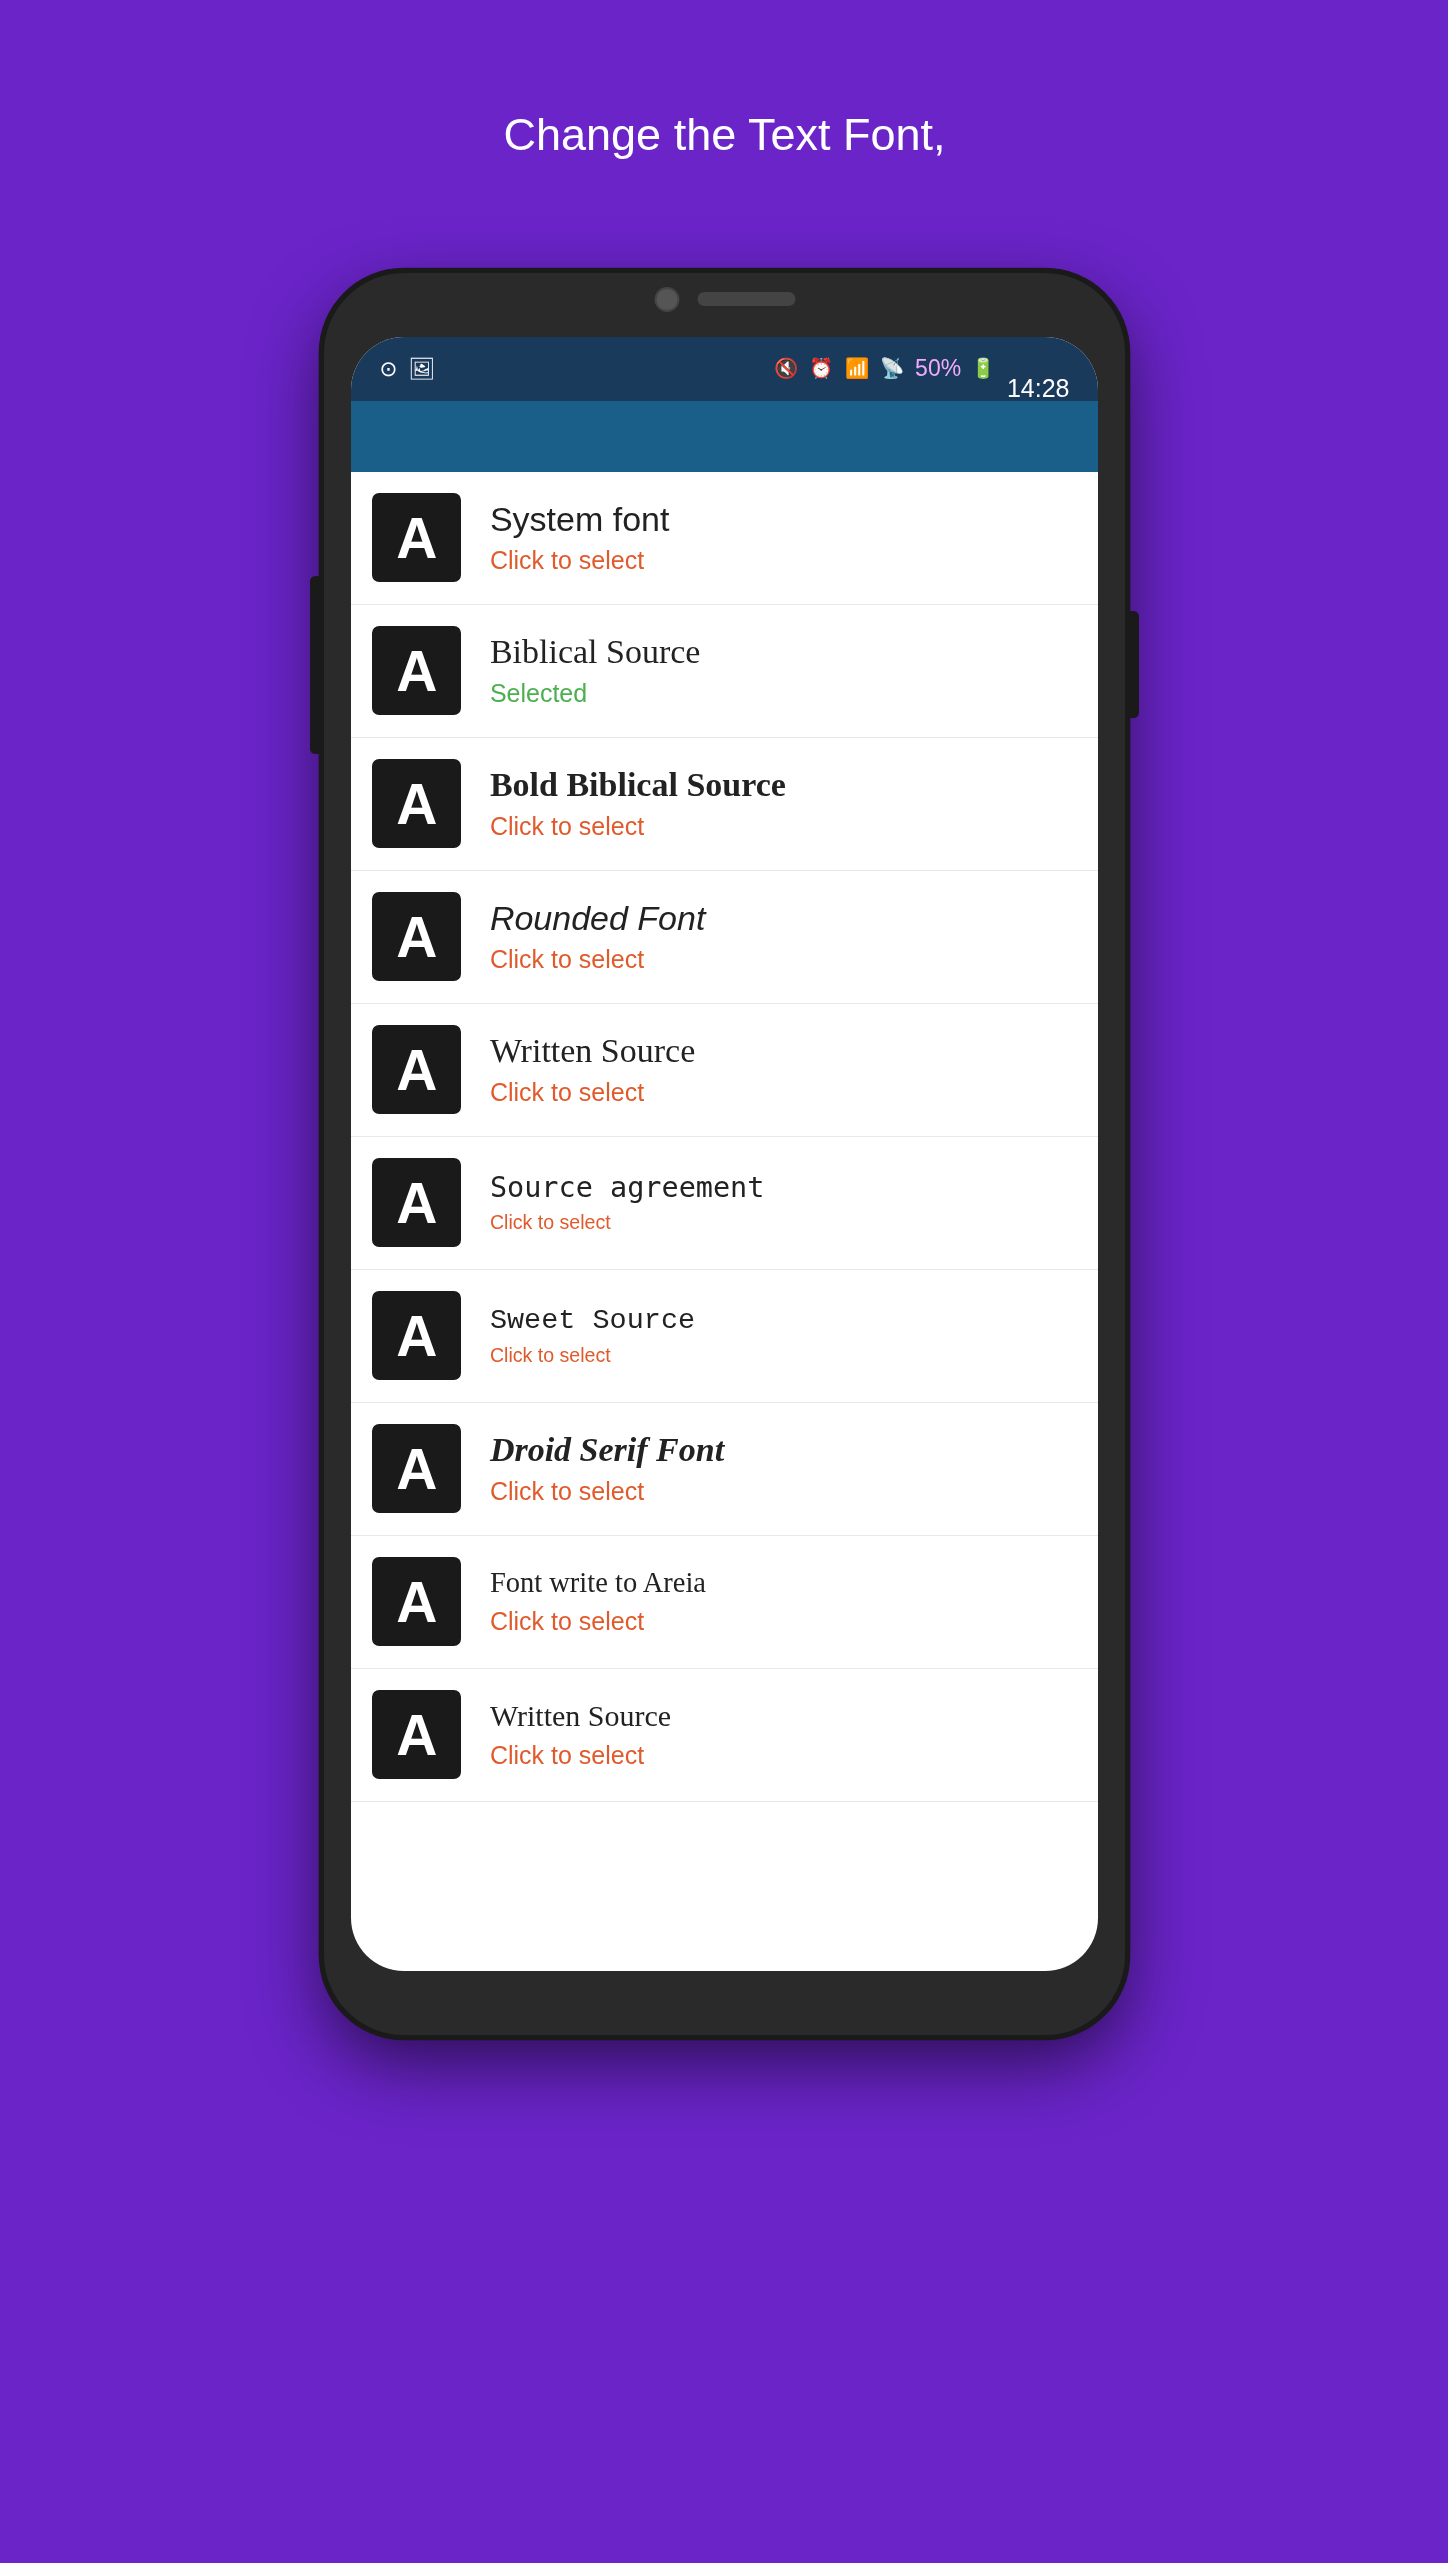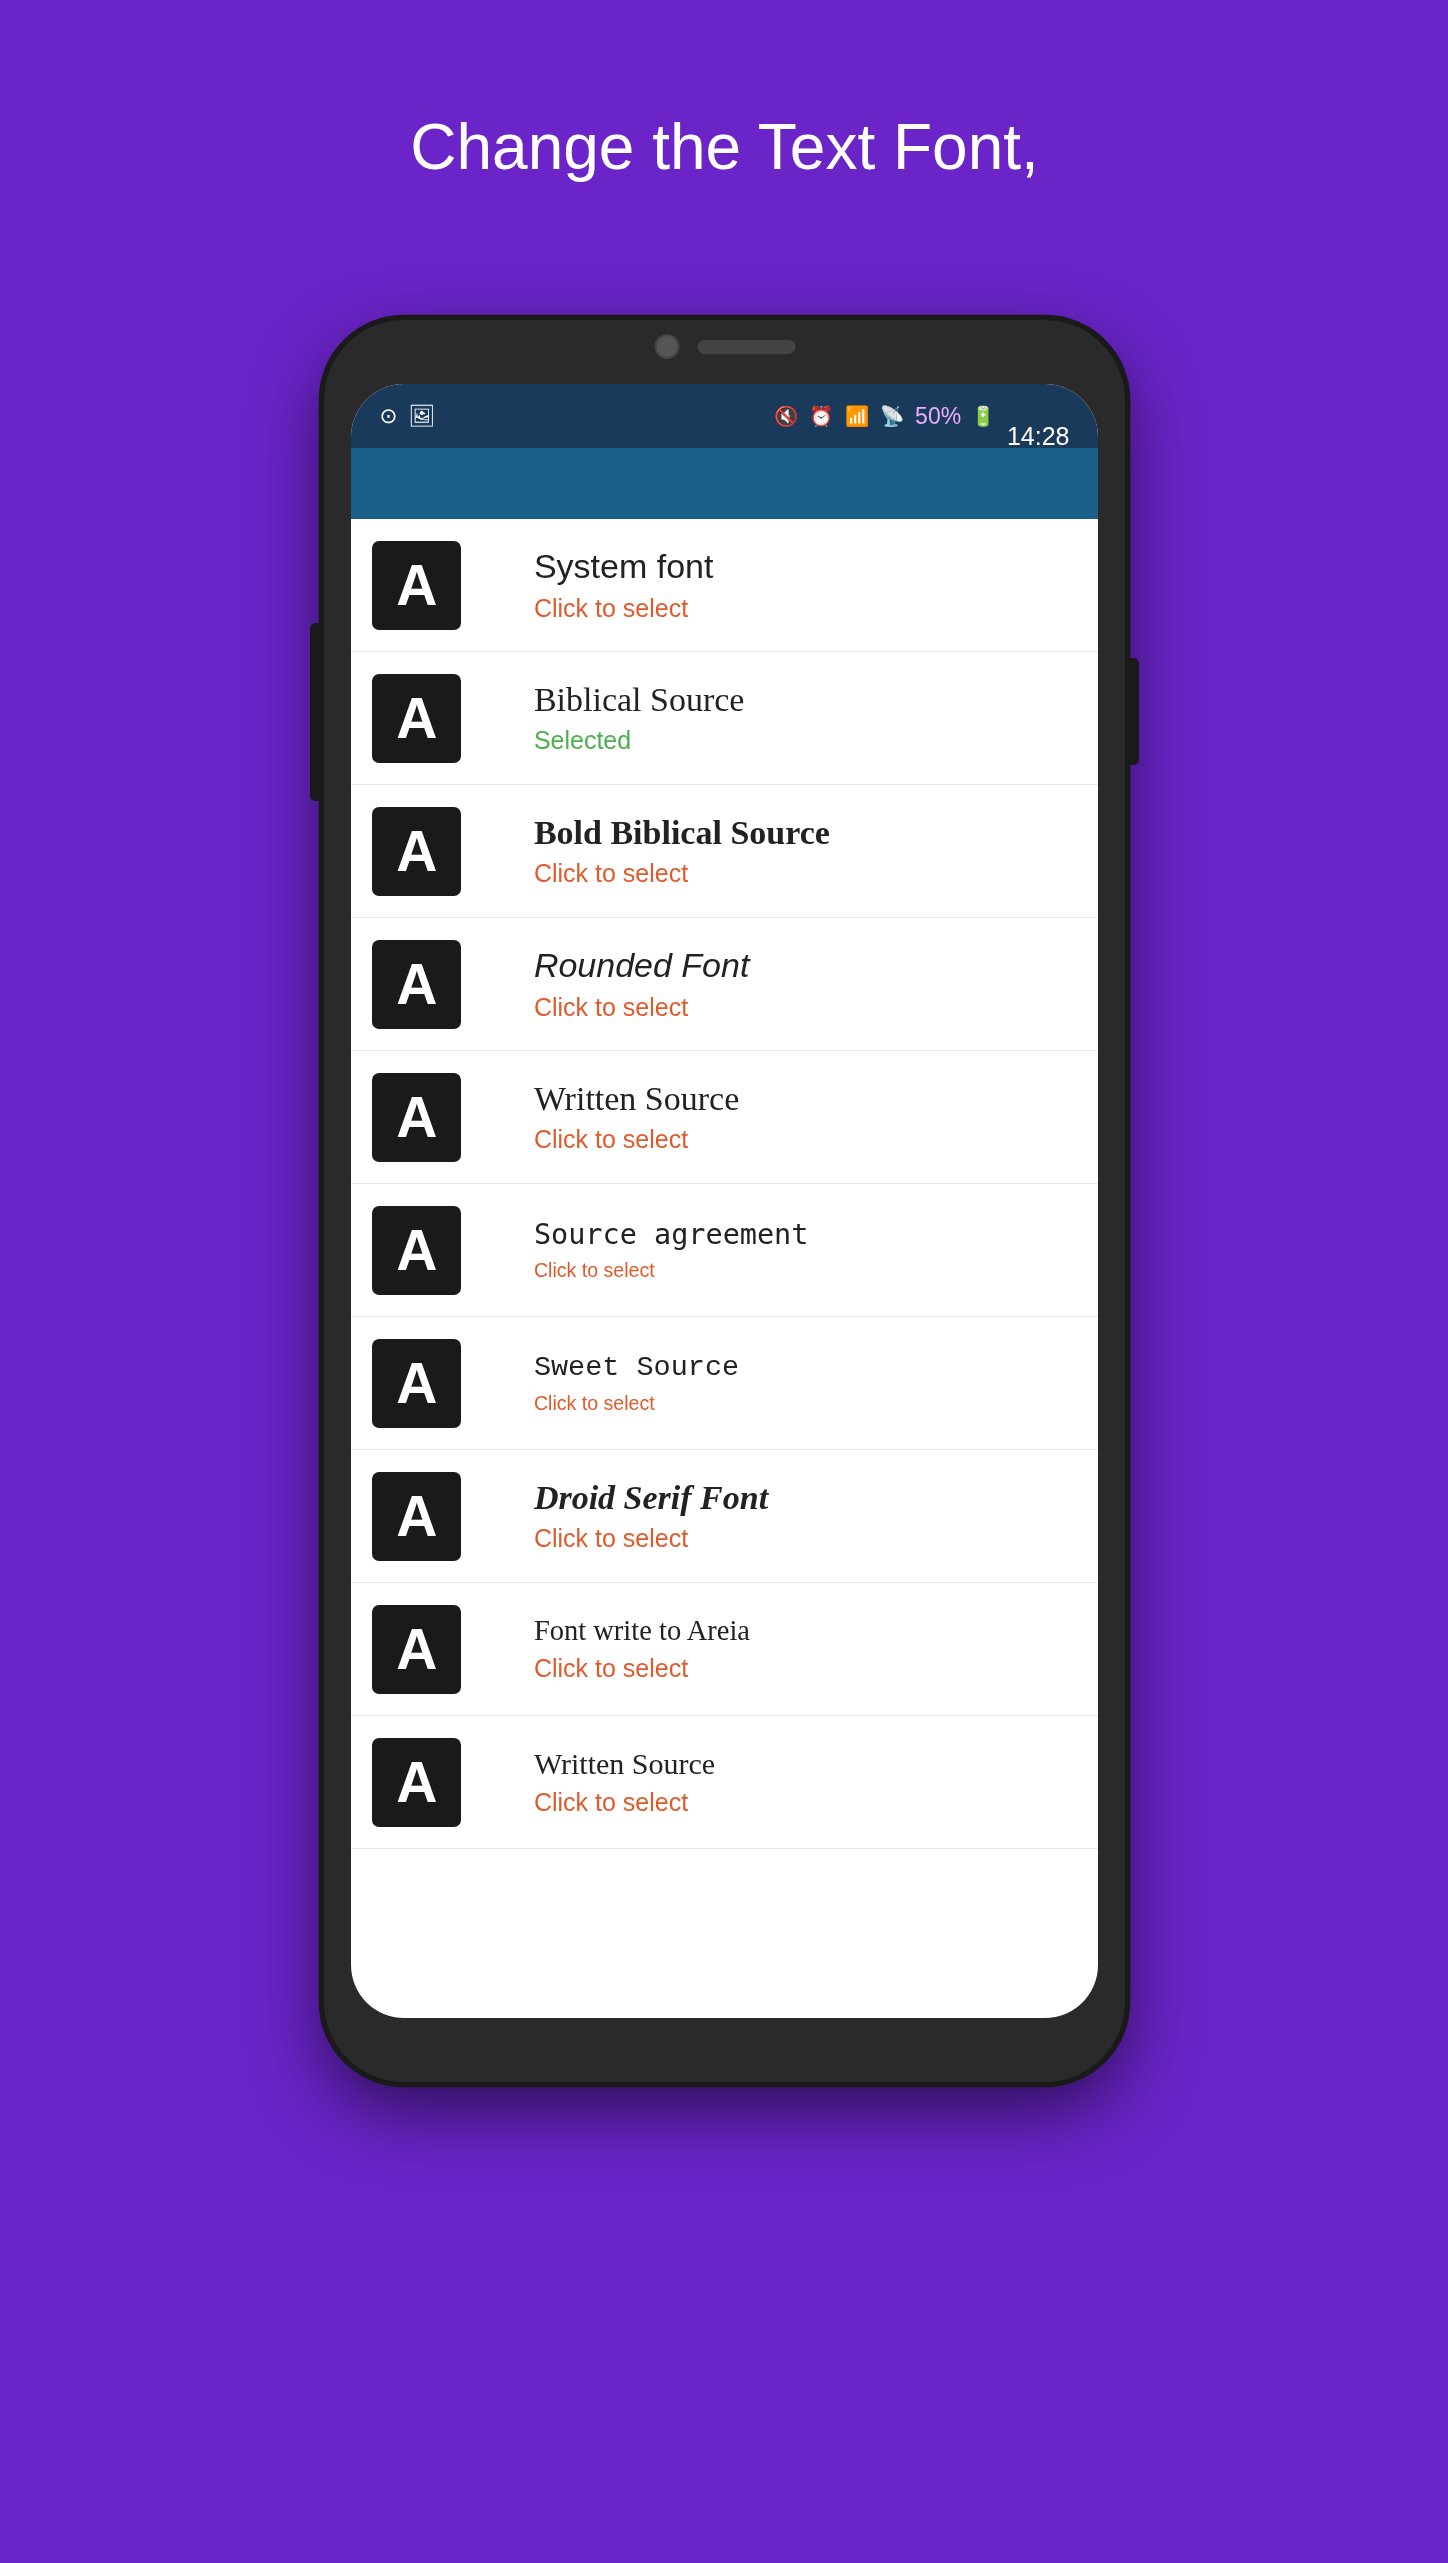--- a/index.html
+++ b/index.html
@@ -11,21 +11,21 @@
       display: flex;
       flex-direction: column;
       align-items: center;
       font-family: sans-serif;
       overflow: hidden;
     }
 
     .hero-text {
       color: white;
       text-align: center;
-      font-size: 64px;
+      font-size: 45px;
       font-weight: 400;
       line-height: 1.25;
       margin-top: 107px;
       margin-bottom: 53px;
       padding: 0 71px;
     }
 
     .phone-wrapper {
       position: relative;
       width: 801px;
@@ -141,21 +141,20 @@
     .font-icon span {
       color: white;
       font-size: 57px;
       font-weight: bold;
     }
 
     .font-info {
       display: flex;
       flex-direction: column;
       gap: 7.1px;
-      margin-left: 44px;
     }
 
     .font-name {
       font-size: 34px;
       color: #222;
     }
 
     .font-action {
       font-size: 25px;
     }

